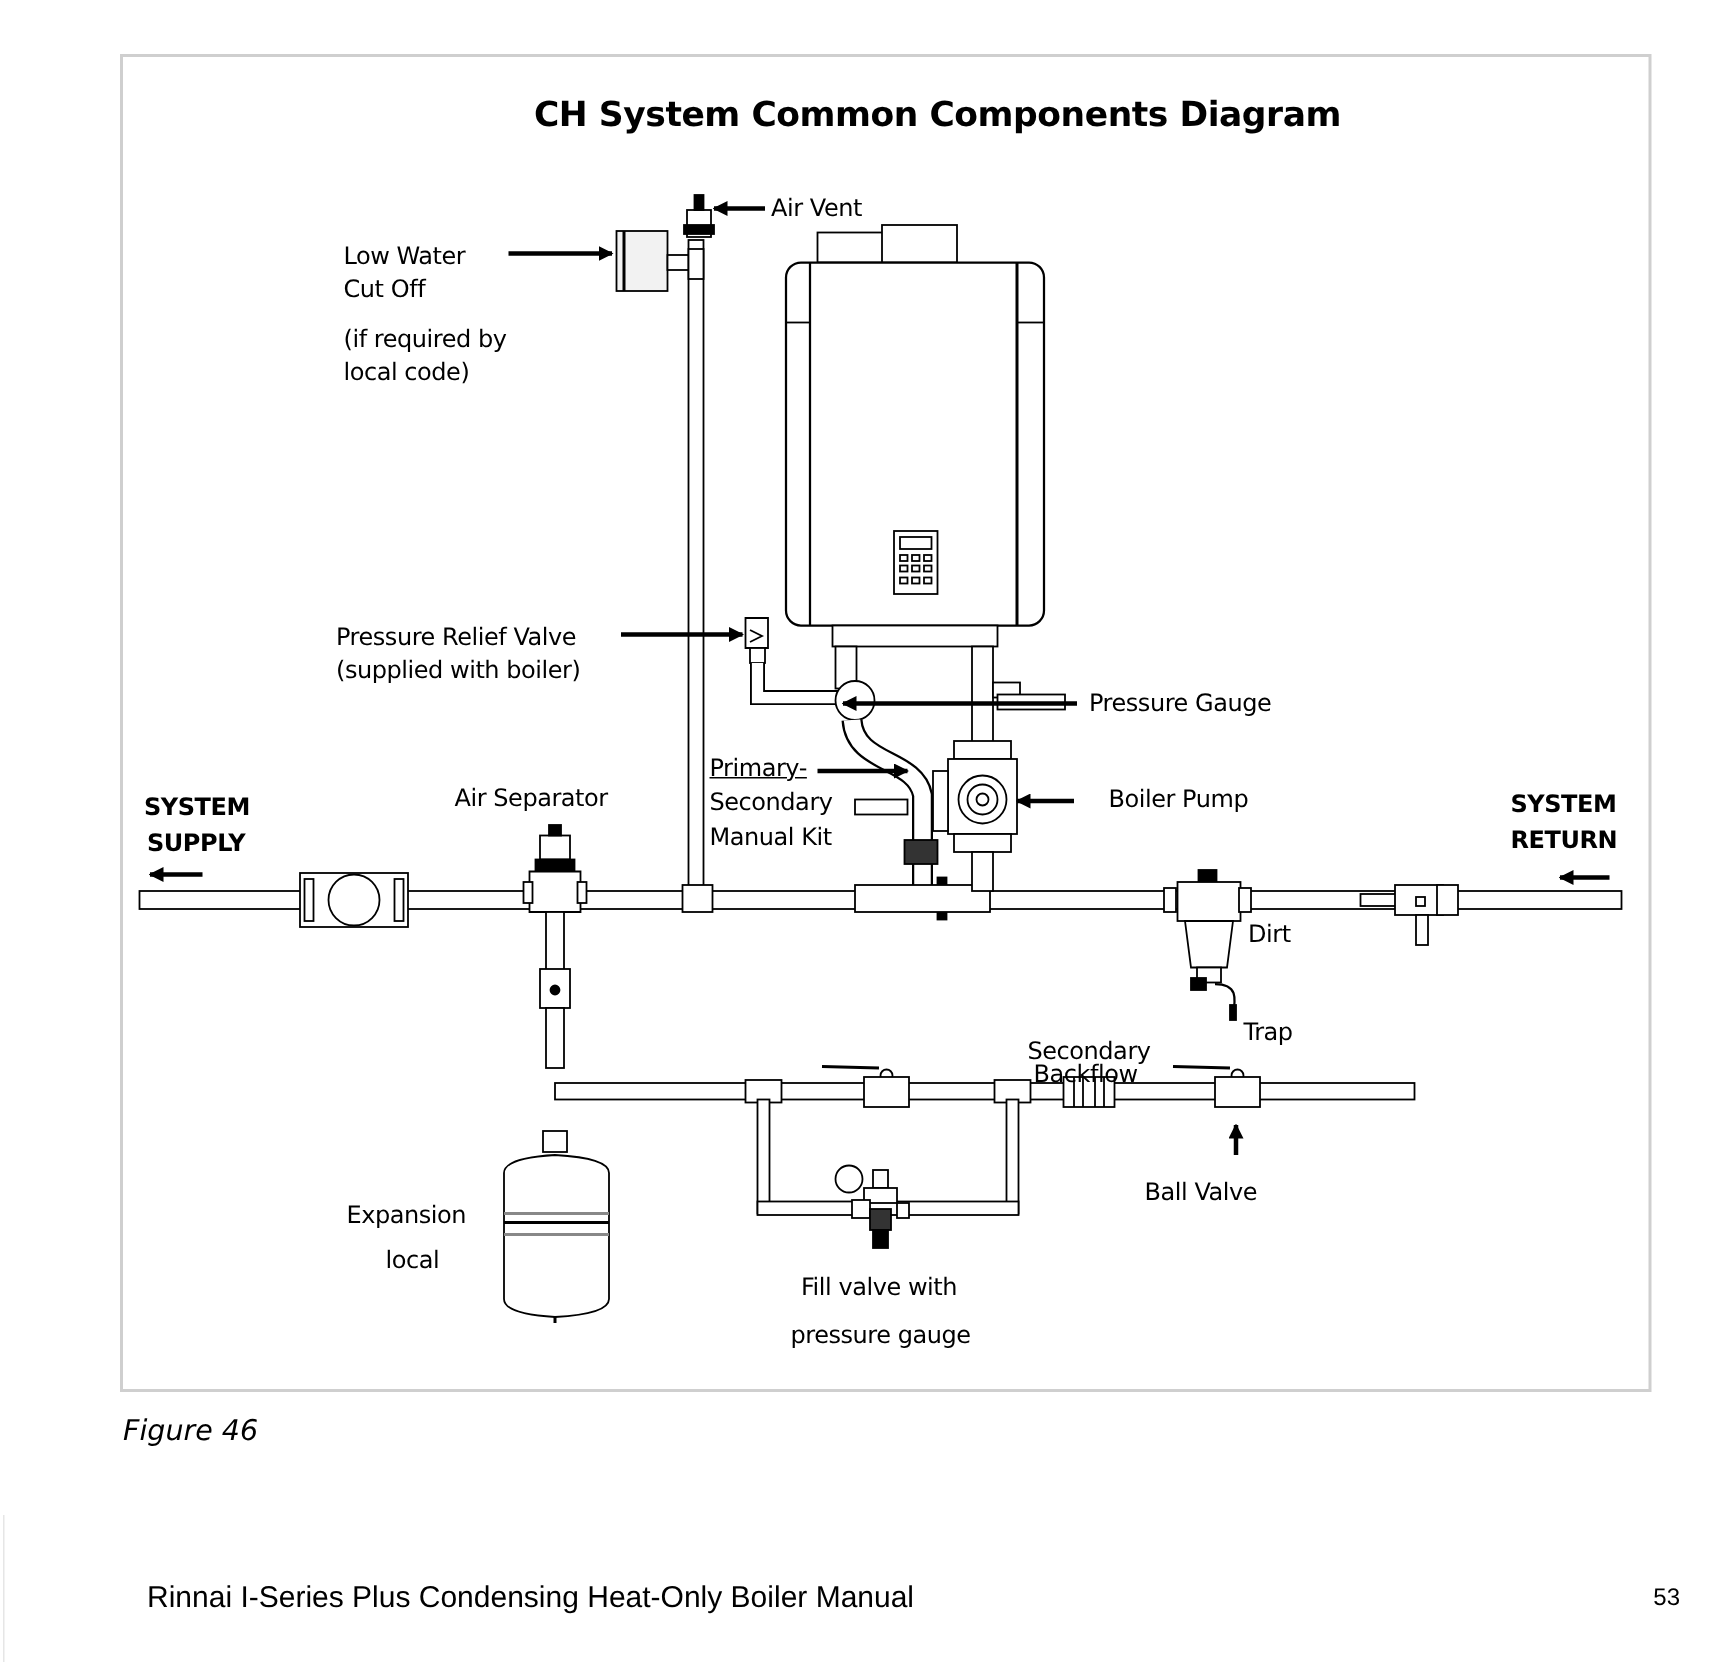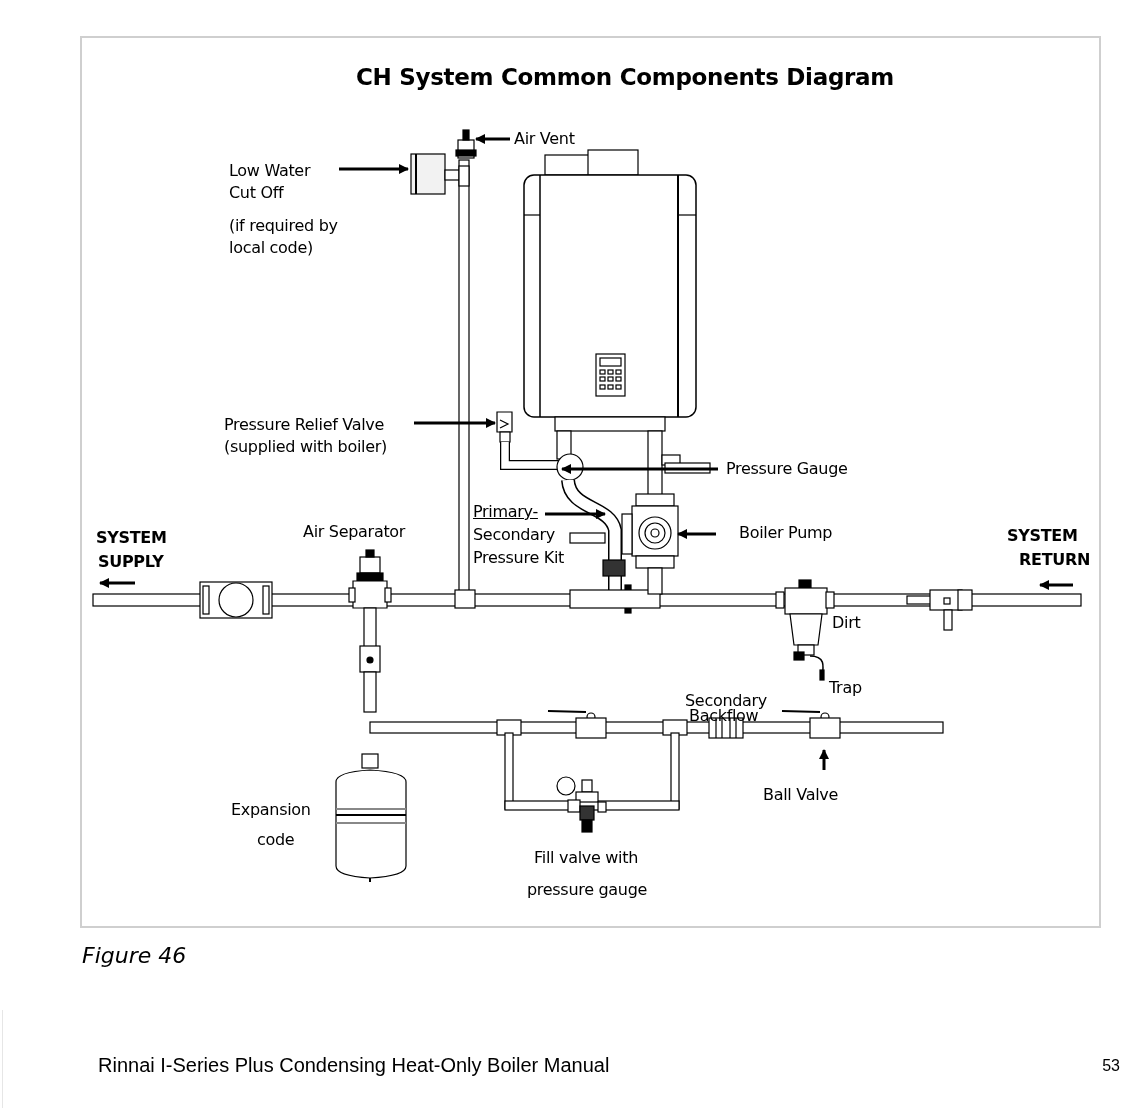--- a/index.html
+++ b/index.html
@@ -5,21 +5,21 @@
   html, body { margin: 0; padding: 0; background: #ffffff; }
   body { width: 1144px; height: 1108px; position: relative; overflow: hidden;
          font-family: "DejaVu Sans", sans-serif; color: #000; }
   .frame { position: absolute; left: 80px; top: 36px; width: 1021px; height: 892px;
            border: 2px solid #cfcfcf; box-sizing: border-box; }
   .left-rule { position: absolute; left: 2px; top: 1010px; width: 1px; height: 98px; background: #e6e6e6; }
   svg.diagram { position: absolute; left: 0; top: 0; }
   .lbl { position: absolute; font-size: 16px; line-height: 23px; white-space: nowrap; font-family: "DejaVu Sans", sans-serif; letter-spacing: -0.3px; }
   .bold { font-weight: bold; }
   .title { position: absolute; left: 0; width: 1250px; top: 64px; text-align: center; font-size: 23px; font-weight: bold; letter-spacing: -0.3px; }
-  .caption { position: absolute; left: 82px; top: 943px; font-size: 22px; font-style: italic; }
+  .caption { position: absolute; left: 82px; top: 943px; font-size: 19px; font-style: italic; }
   .footer-text { position: absolute; left: 98px; top: 1054px; font-size: 20px; font-family: "Liberation Sans", sans-serif; }
   .page-num { position: absolute; right: 24px; top: 1057px; font-size: 16px; font-family: "Liberation Sans", sans-serif; }
 </style>
 </head>
 <body>
 
 <div class="frame"></div>
 <div class="left-rule"></div>
 
 <svg class="diagram" width="1144" height="1108" viewBox="0 0 1144 1108">
@@ -215,32 +215,32 @@
 <div class="lbl" style="left:514px;top:127px;">Air Vent</div>
 <div class="lbl" style="left:229px;top:159px;">Low Water</div>
 <div class="lbl" style="left:229px;top:181px;">Cut Off</div>
 <div class="lbl" style="left:229px;top:214px;">(if required by</div>
 <div class="lbl" style="left:229px;top:236px;">local code)</div>
 <div class="lbl" style="left:224px;top:413px;">Pressure Relief Valve</div>
 <div class="lbl" style="left:224px;top:435px;">(supplied with boiler)</div>
 <div class="lbl" style="left:726px;top:457px;">Pressure Gauge</div>
 <div class="lbl" style="left:473px;top:500px;text-decoration:underline;">Primary-</div>
 <div class="lbl" style="left:473px;top:523px;">Secondary</div>
-<div class="lbl" style="left:473px;top:546px;">Pressure Kit</div>
+<div class="lbl" style="left:473px;top:546px;">Manual Kit</div>
 <div class="lbl" style="left:739px;top:521px;">Boiler Pump</div>
 <div class="lbl" style="left:303px;top:520px;">Air Separator</div>
 <div class="lbl bold" style="left:96px;top:526px;">SYSTEM</div>
 <div class="lbl bold" style="left:98px;top:550px;">SUPPLY</div>
 <div class="lbl bold" style="left:1007px;top:524px;">SYSTEM</div>
-<div class="lbl bold" style="left:1007px;top:548px;margin-left:12px;">RETURN</div>
+<div class="lbl bold" style="left:1007px;top:548px;">RETURN</div>
 <div class="lbl" style="left:832px;top:611px;">Dirt</div>
 <div class="lbl" style="left:829px;top:676px;">Trap</div>
 <div class="lbl" style="left:689px;top:665px;margin-top:39px;">Backflow</div>
 <div class="lbl" style="left:685px;top:689px;">Secondary</div>
 <div class="lbl" style="left:763px;top:783px;">Ball Valve</div>
 <div class="lbl" style="left:231px;top:798px;">Expansion</div>
-<div class="lbl" style="left:257px;top:828px;">code</div>
+<div class="lbl" style="left:257px;top:828px;">local</div>
 <div class="lbl" style="left:534px;top:846px;">Fill valve with</div>
 <div class="lbl" style="left:527px;top:878px;">pressure gauge</div>
 
 <div class="caption">Figure 46</div>
 <div class="footer-text">Rinnai I-Series Plus Condensing Heat-Only Boiler Manual</div>
 <div class="page-num">53</div>
 
 </body></html>

